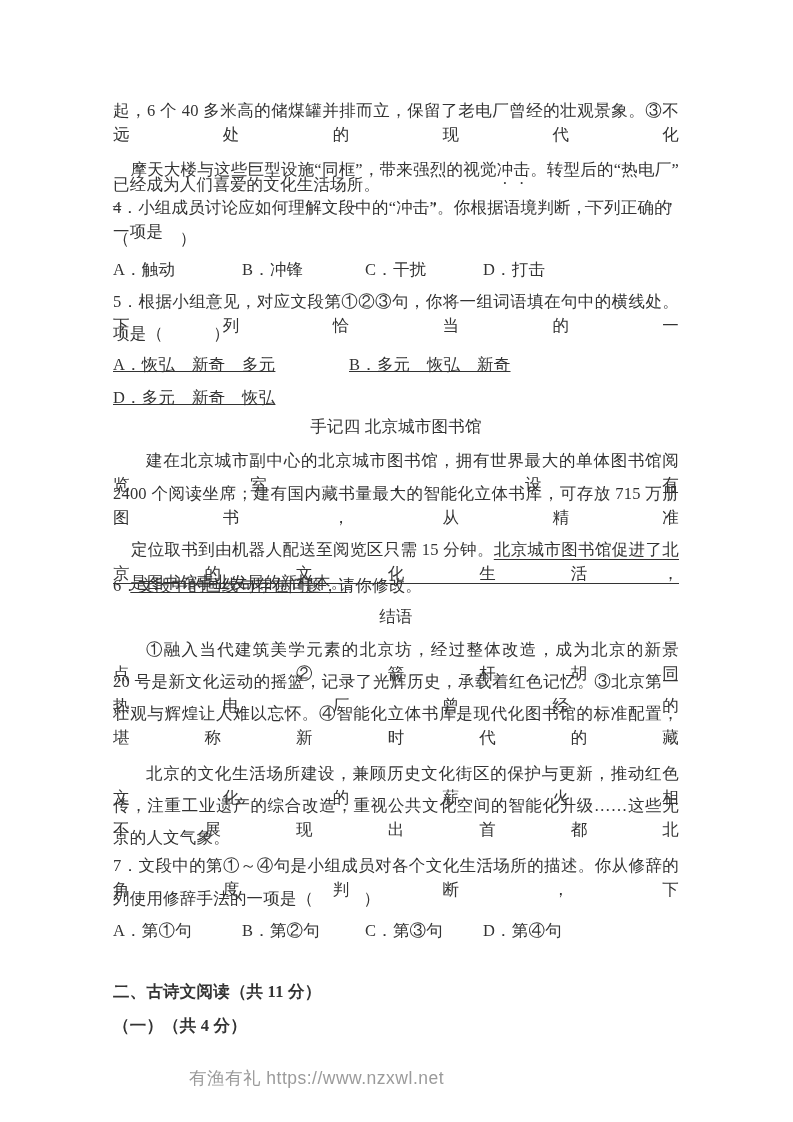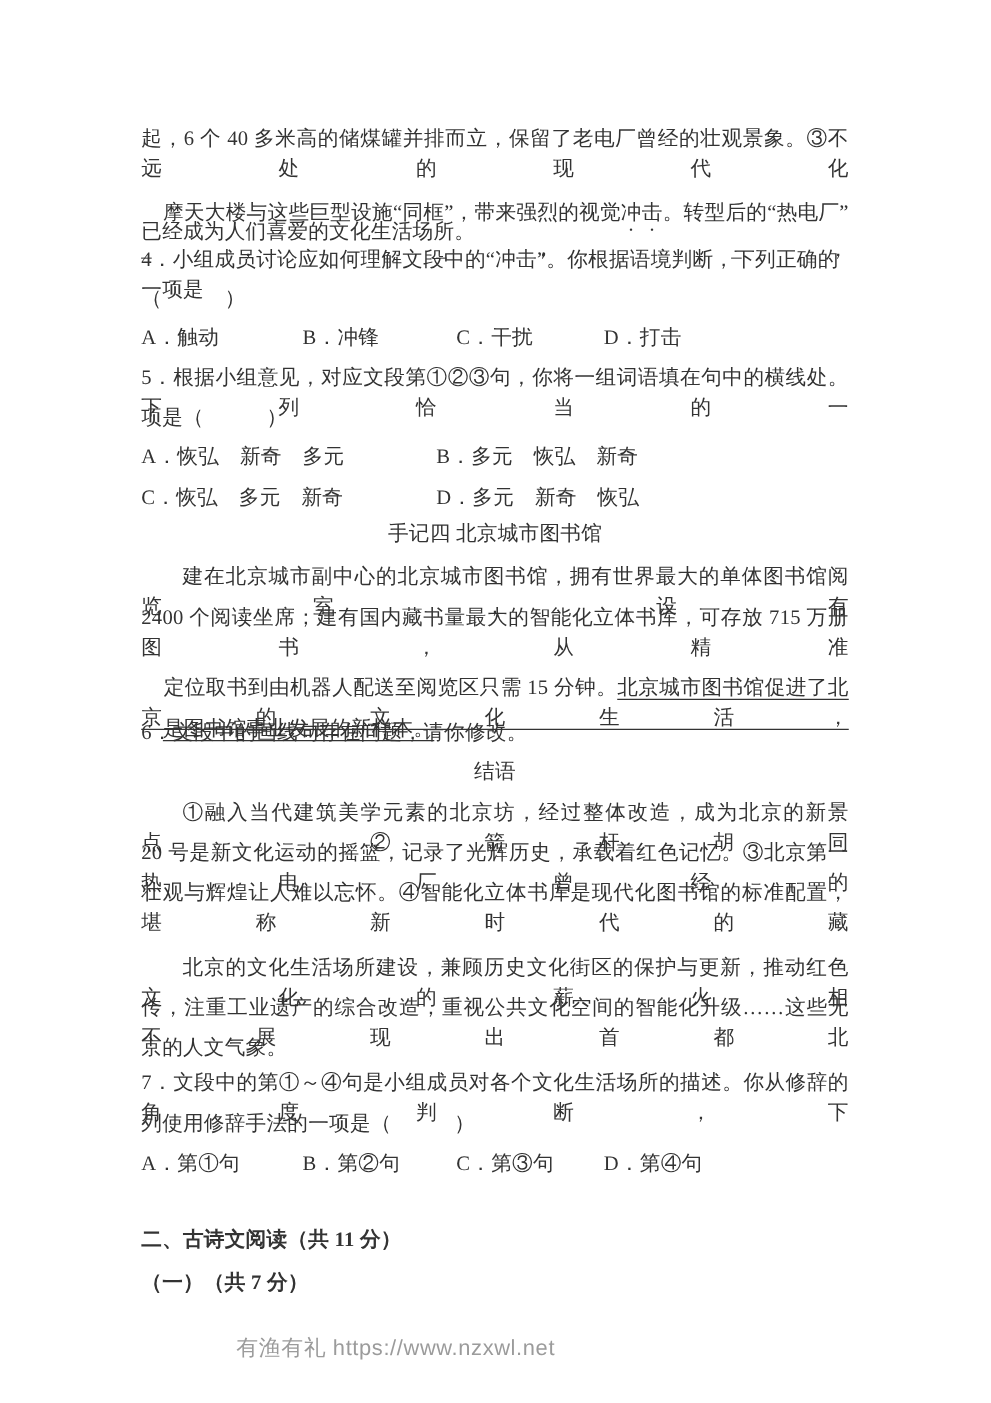--- a/index.html
+++ b/index.html
@@ -38,21 +38,21 @@
     text-emphasis-position: under right;
   }
   .opt-row4 {
     display: grid;
     grid-template-columns: 129px 123px 118px auto;
     text-align: left; text-align-last: left;
   }
   .opt-row2 {
     display: grid;
     grid-template-columns: 236px auto;
-    text-align: center; text-align-last: left;
+    text-align: center; text-align-last: left; text-decoration: underline;
   }
   .footer-line {
     position: absolute;
     left: 0; width: 633px;
     text-align: center;
     font-family: "Liberation Sans", "DejaVu Sans", sans-serif;
     font-size: 17.5px;
     color: #9b9b9b;
     letter-spacing: 0.5px;
   }
@@ -77,21 +77,20 @@
     <span>D．打击</span>
   </div>
 
   <div class="line justify" style="top:290px">5．根据小组意见，对应文段第①②③句，你将一组词语填在句中的横线处。下列恰当的一</div>
   <div class="line left" style="top:322px">项是（　　　）</div>
   <div class="line opt-row2" style="top:353px">
     <span>A．恢弘　新奇　多元</span>
     <span>B．多元　恢弘　新奇</span>
   </div>
   <div class="line opt-row2" style="top:386px">
-    <span>C．恢弘　多元　新奇</span>
     <span>D．多元　新奇　恢弘</span>
   </div>
 
   <div class="line center" style="top:415px">手记四 北京城市图书馆</div>
   <div class="line justify indent" style="top:449px">建在北京城市副中心的北京城市图书馆，拥有世界最大的单体图书馆阅览室，设有</div>
   <div class="line justify" style="top:482px">2400 个阅读坐席；建有国内藏书量最大的智能化立体书库，可存放 715 万册图书，从精准</div>
   <div class="line justify" style="top:514px">
     <span>定位取书到由机器人配送至阅览区只需 15 分钟。</span><span class="u">北京城市图书馆促进了北京的文化生活，</span>
   </div>
   <div class="line left" style="top:547px">
@@ -112,17 +111,17 @@
   <div class="line justify" style="top:854px">7．文段中的第①～④句是小组成员对各个文化生活场所的描述。你从修辞的角度判断，下</div>
   <div class="line left" style="top:887px">列使用修辞手法的一项是（　　　）</div>
   <div class="line opt-row4" style="top:919px">
     <span>A．第①句</span>
     <span>B．第②句</span>
     <span>C．第③句</span>
     <span>D．第④句</span>
   </div>
 
   <div class="line left bold" style="top:980px">二、古诗文阅读（共 11 分）</div>
-  <div class="line left bold" style="top:1014px">（一）（共 7 分）</div>
+  <div class="line left bold" style="top:1014px">（一）（共 4 分）</div>
 
   <div class="footer-line" style="top:1066px">有渔有礼 https://www.nzxwl.net</div>
 
 </div>
 
 </body></html>

